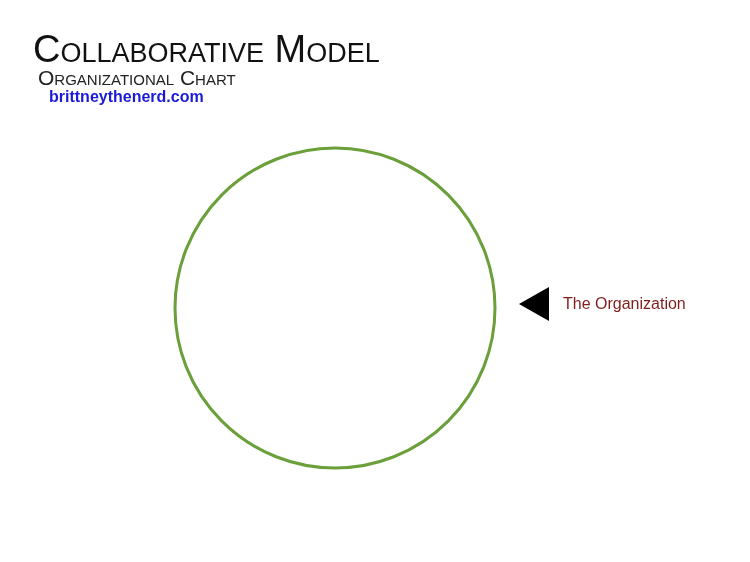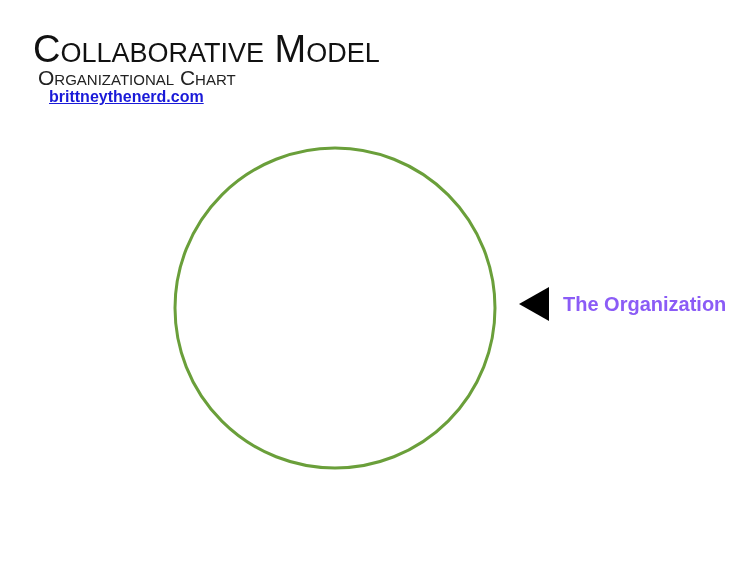--- a/index.html
+++ b/index.html
@@ -35,38 +35,37 @@
       line-height: 24px;
       white-space: nowrap;
     }
     .link {
       position: absolute;
       left: 49px;
       top: 88px;
       font-size: 16px;
       font-weight: bold;
       color: #1a1ad8;
-      text-decoration: underline;
       line-height: 18px;
       white-space: nowrap;
     }
     .diagram {
       position: absolute;
       left: 0;
       top: 0;
       width: 750px;
       height: 562px;
     }
     .org-label {
       position: absolute;
       left: 563px;
       top: 294px;
-      font-size: 20px;
-      font-weight: bold;
-      color: #8b5cf6;
+      font-size: 16px;
+      font-weight: normal;
+      color: #7f1d1d;
       line-height: 20px;
       white-space: nowrap;
     }
   </style>
 </head>
 <body>
 
 <div class="title">Collaborative Model</div>
 <div class="subtitle">Organizational Chart</div>
 <a class="link">brittneythenerd.com</a>

